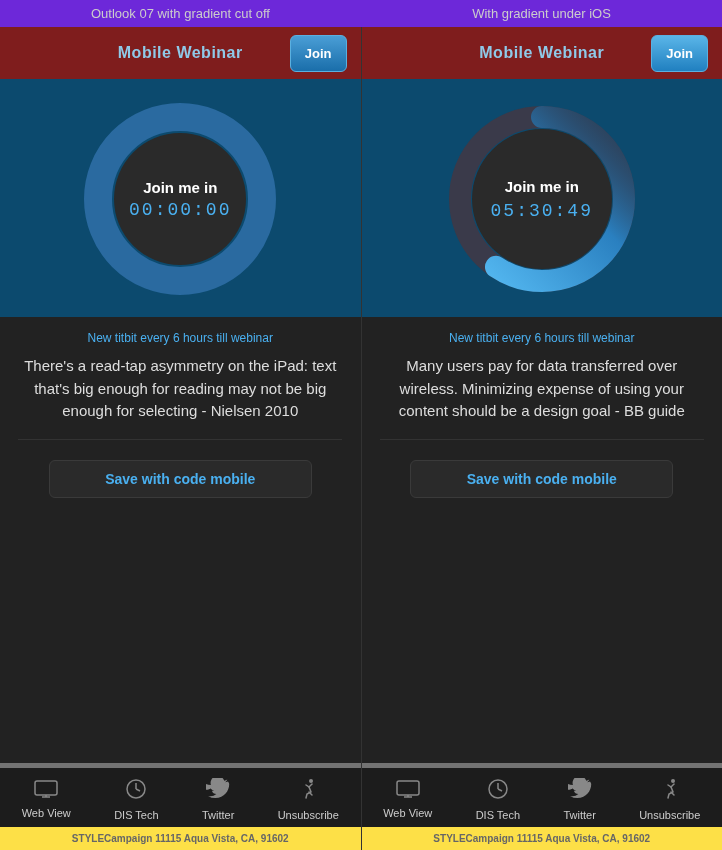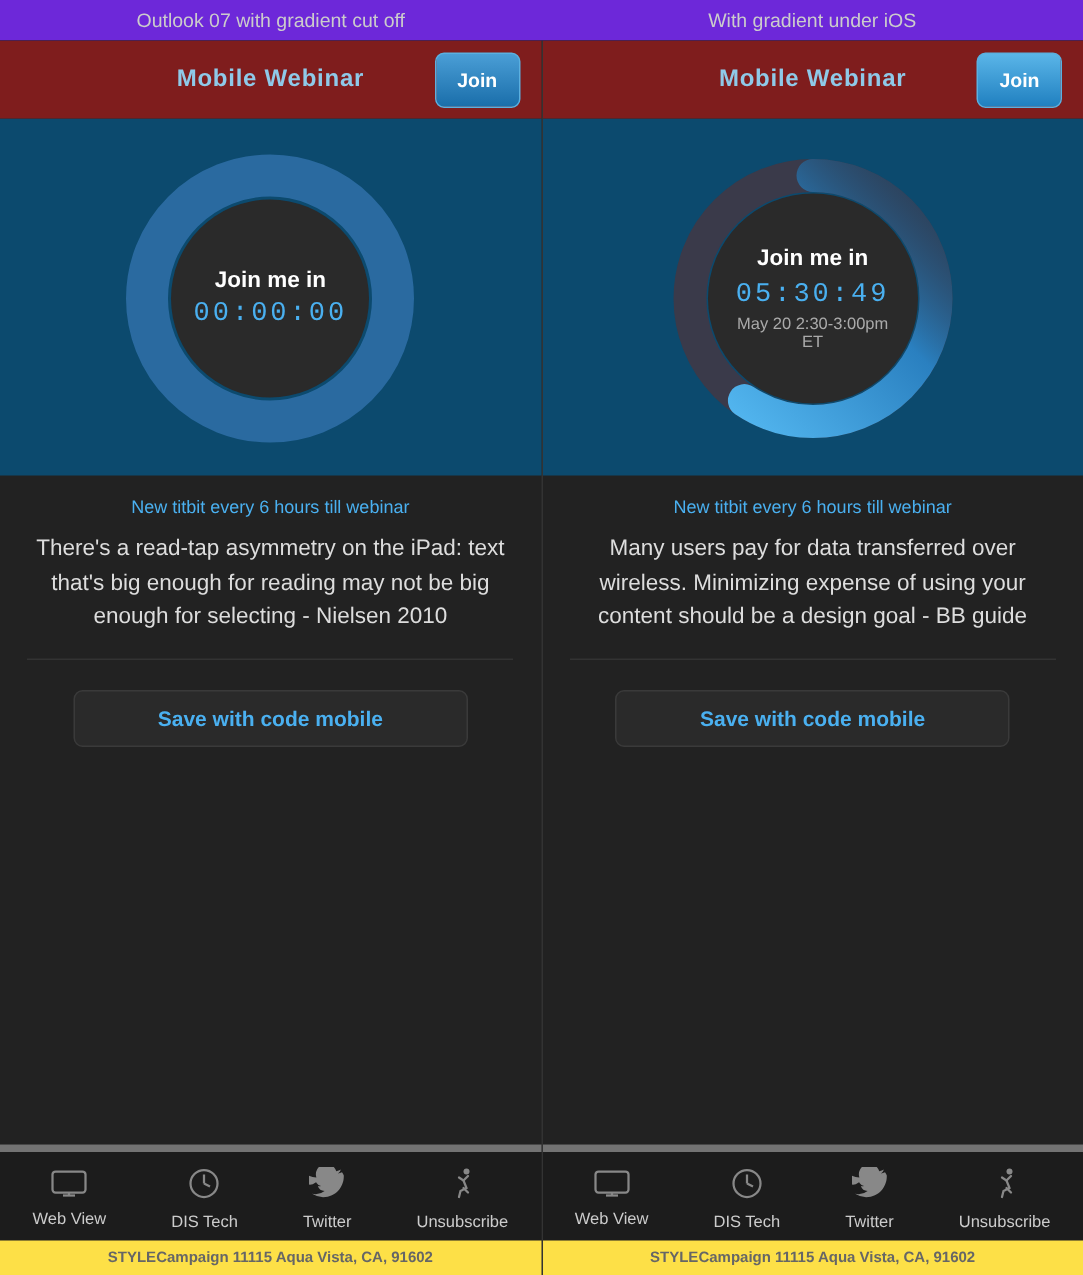--- a/index.html
+++ b/index.html
@@ -326,21 +326,20 @@
 
           <circle cx="100" cy="100" r="82" fill="none" stroke="#3a3a4a" stroke-width="22"></circle>
 
           <circle cx="100" cy="100" r="82" fill="none" stroke="url(#arcGrad)" stroke-width="22" stroke-dasharray="435 515" stroke-dashoffset="129" stroke-linecap="round" transform="rotate(-90 100 100)"></circle>
 
           <circle class="inner-circle-r" cx="100" cy="100" r="70"></circle>
         </svg>
         <div class="circle-inner">
           <span class="join-text2">Join me in</span>
           <span class="timer-display">05:30:49</span>
-          <span class="timer-date">May 20 2:30-3:00pm ET</span>
         </div>
       </div>
     </div>
 
     <div class="titbit-section">
       <div class="titbit-label">New titbit every 6 hours till webinar</div>
       <div class="titbit-text">Many users pay for data transferred over wireless. Minimizing expense of using your content should be a design goal - BB guide</div>
     </div>
 
     <div class="divider"></div>

